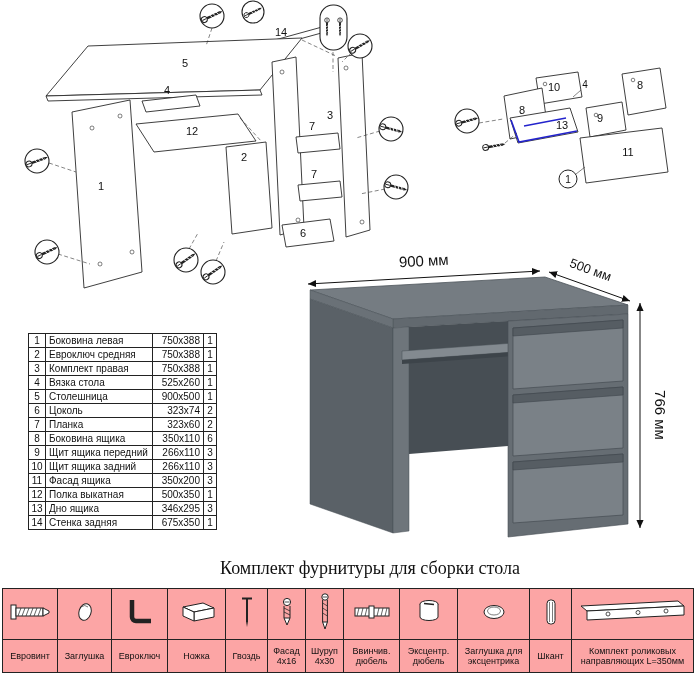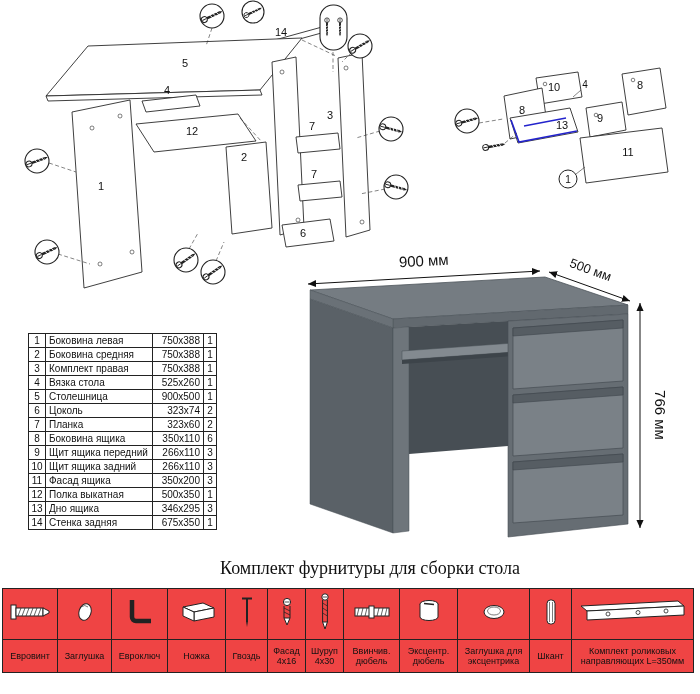--- a/index.html
+++ b/index.html
@@ -10,21 +10,21 @@
        border-collapse:collapse;font-size:10px;background:#fff;}
   .parts-table td{border:1px solid #222;height:13px;line-height:13px;
        padding:0 3px;white-space:nowrap;}
   .parts-table .c-num{width:14px;text-align:center;padding:0 1px;}
   .parts-table .c-name{min-width:100px;text-align:left;margin-left:17px;}
   .parts-table .c-size{width:44px;text-align:right;}
   .parts-table .c-qty{width:10px;text-align:center;padding:0 1px;}
   .kit-title{position:absolute;top:558px;left:0;width:660px;z-index:2;
        text-align:center;font-family:"Liberation Serif",serif;font-size:18px;margin-left:40px;}
   .hw-table{position:absolute;left:2px;top:588px;z-index:2;border-collapse:collapse;
-       table-layout:fixed;background:#ef4444;}
+       table-layout:fixed;background:#fca5a5;}
   .hw-table td{border:1px solid #222;text-align:center;vertical-align:middle;
        padding:1px 2px;overflow:hidden;}
   .hw-icon-cell{height:48px;}
   .hw-name-cell{height:30px;font-size:9px;line-height:1.15;}
   .hw-qty-cell{height:17px;font-size:12px;}
 </style>
 </head>
 <body>
 
 <svg class="artwork" width="700" height="694" viewBox="0 0 700 694">
@@ -195,21 +195,21 @@
 <table class="parts-table">
   <tbody>
     <tr>
         <td class="c-num">1</td>
         <td class="c-name">Боковина левая</td>
         <td class="c-size">750x388</td>
         <td class="c-qty">1</td>
       </tr>
     <tr>
         <td class="c-num">2</td>
-        <td class="c-name">Боковина средняя</td>
+        <td class="c-name">Евроключ средняя</td>
         <td class="c-size">750x388</td>
         <td class="c-qty">1</td>
       </tr>
     <tr>
         <td class="c-num">3</td>
         <td class="c-name">Комплект правая</td>
         <td class="c-size">750x388</td>
         <td class="c-qty">1</td>
       </tr>
     <tr>

